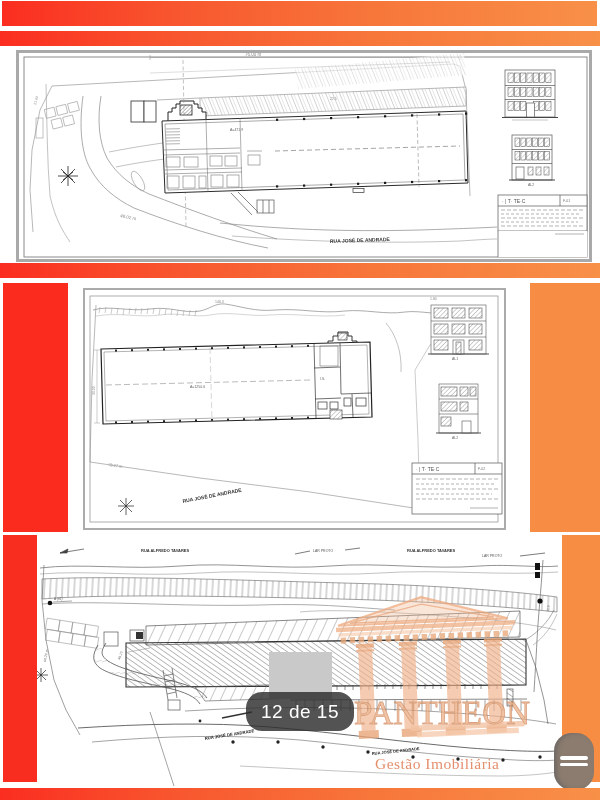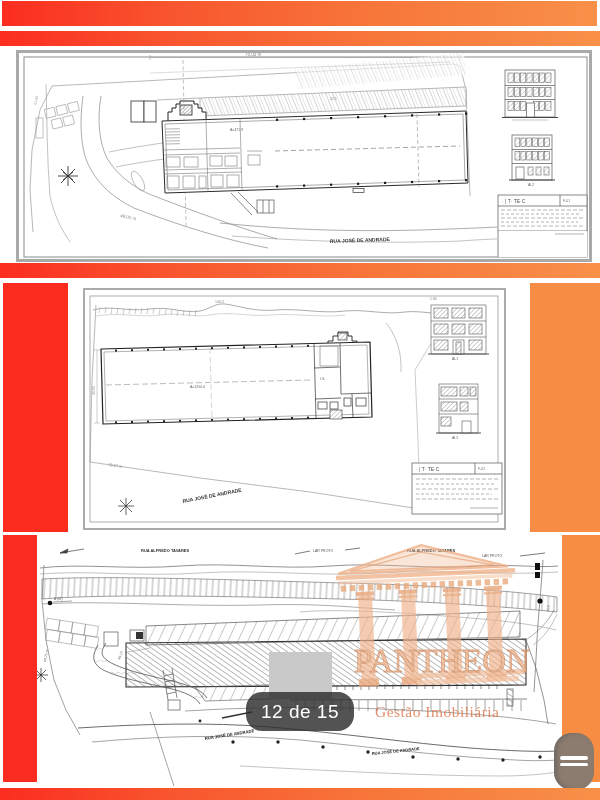--- a/index.html
+++ b/index.html
@@ -580,21 +580,21 @@
 <circle cx="540" cy="601" r="2.6" fill="#111"></circle>
 <rect x="507" y="689" width="6" height="17" fill="url(#p3b)" stroke="#444" stroke-width="0.6"></rect>
 <text x="549" y="612" font-size="3.5" fill="#777" transform="rotate(-85 549 612)">12.5</text>
 
 <line x1="222" y1="718" x2="252" y2="712" stroke="#333" stroke-width="1.6"></line>
 <line x1="150" y1="648" x2="128" y2="652" stroke="#888" stroke-width="0.5"></line>
 <text x="120" y="660" font-size="3.5" fill="#777" transform="rotate(-70 120 660)">48.20</text>
 </svg>
 </div>
 
-<div class="abs" style="left:336px;top:528px;width:215px;height:200px;opacity:0.78;">
+<div class="abs" style="left:336px;top:580px;width:215px;height:200px;opacity:0.78;">
 <svg id="wm" width="215" height="200" viewBox="336 552 215 200" style="display:block">
 <g transform="rotate(-2.5 425 640)">
 
 <polygon points="424,569 510,594 340,594" fill="rgba(242,183,144,0.45)" stroke="#eeab80" stroke-width="2.2"></polygon>
 <polygon points="424,576 496,592 352,592" fill="none" stroke="#e8a478" stroke-width="1.4"></polygon>
 
 <rect x="337" y="596" width="180" height="4.5" fill="#efb289"></rect>
 <rect x="340" y="601.5" width="174" height="3.5" fill="rgba(243,192,156,0.7)"></rect>
 
 <g fill="#e9a97a">

